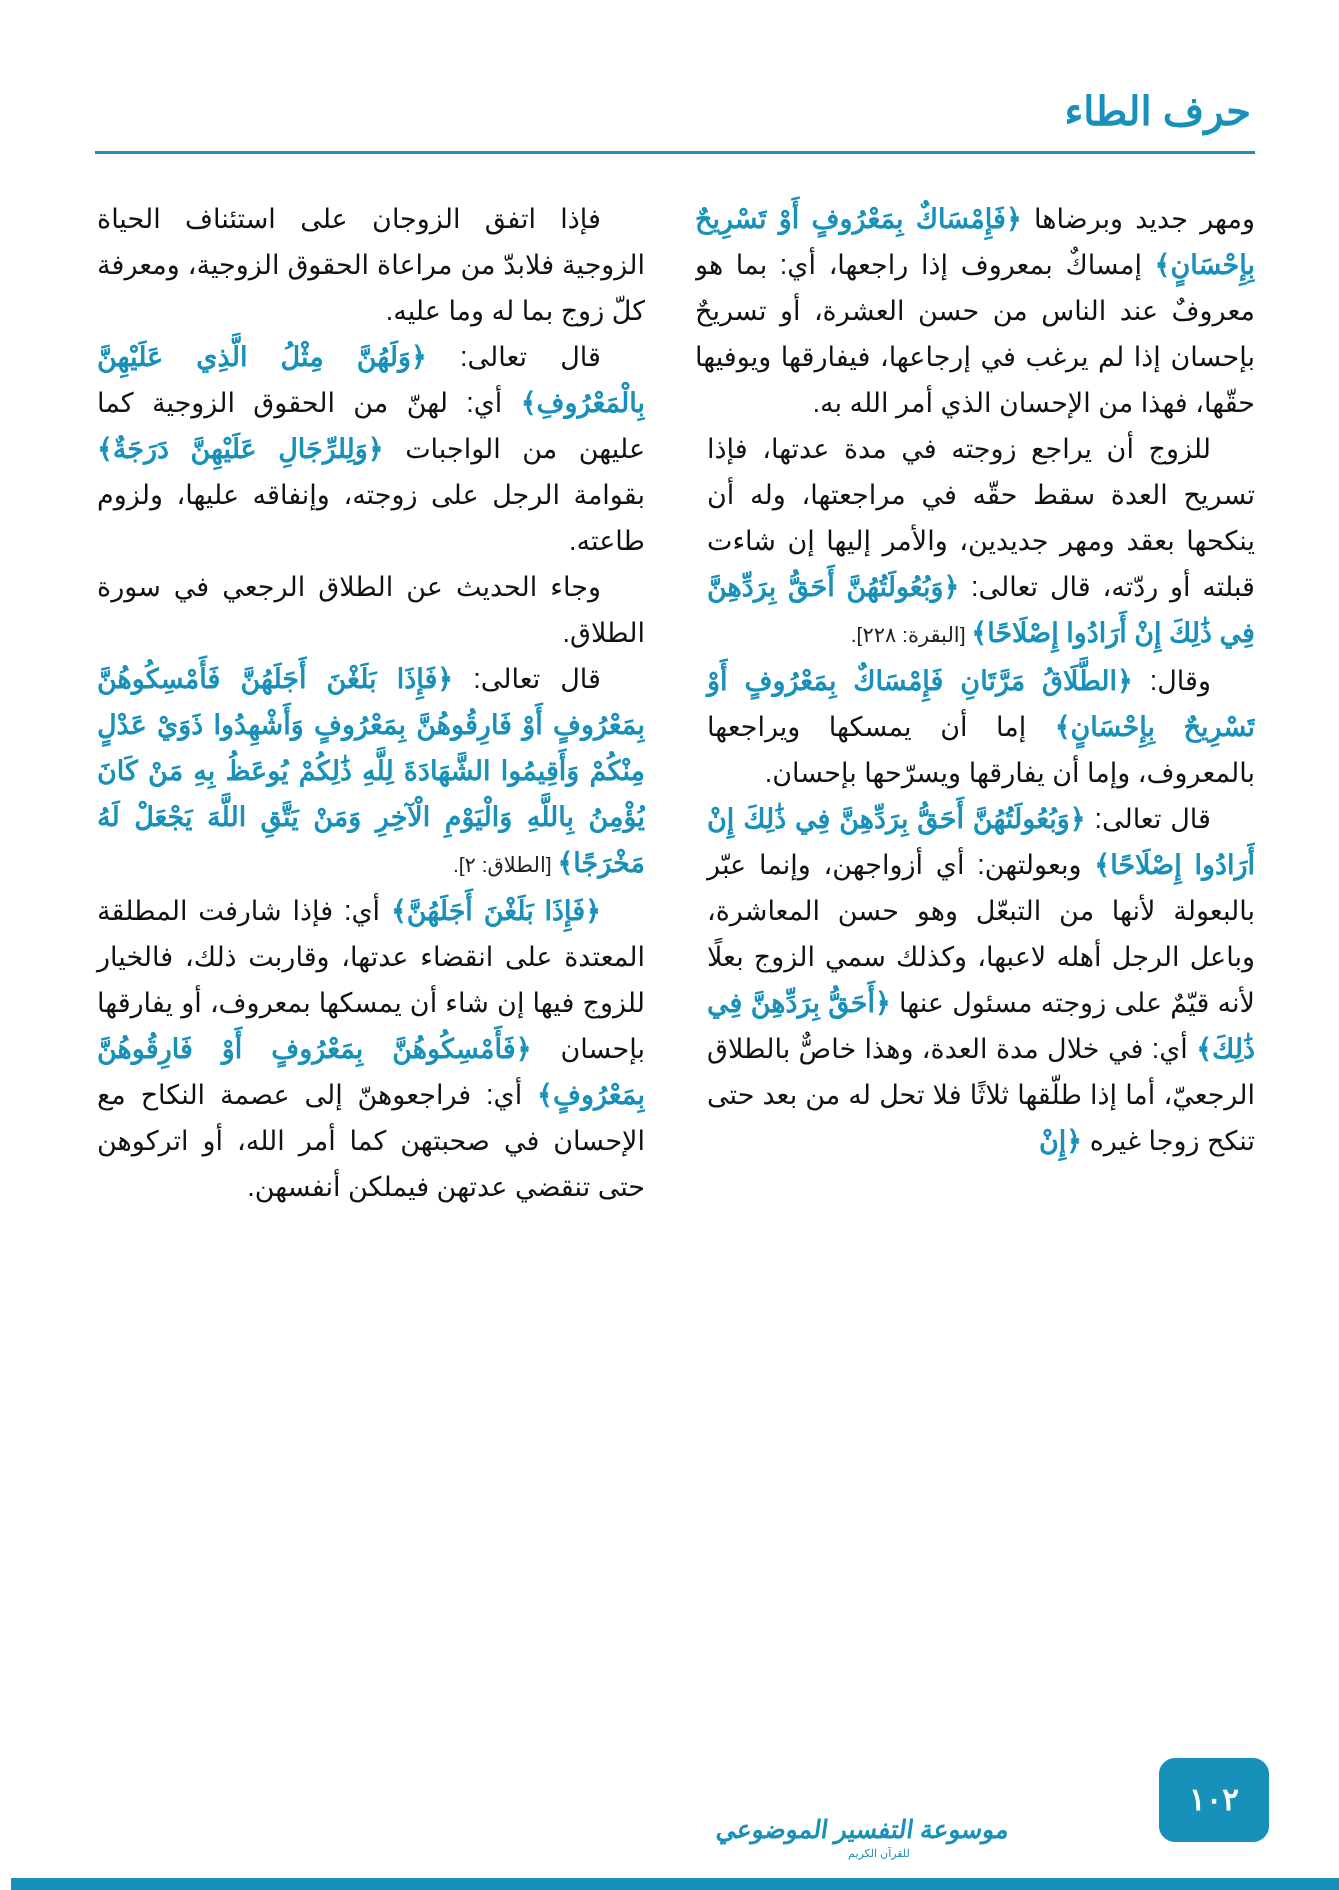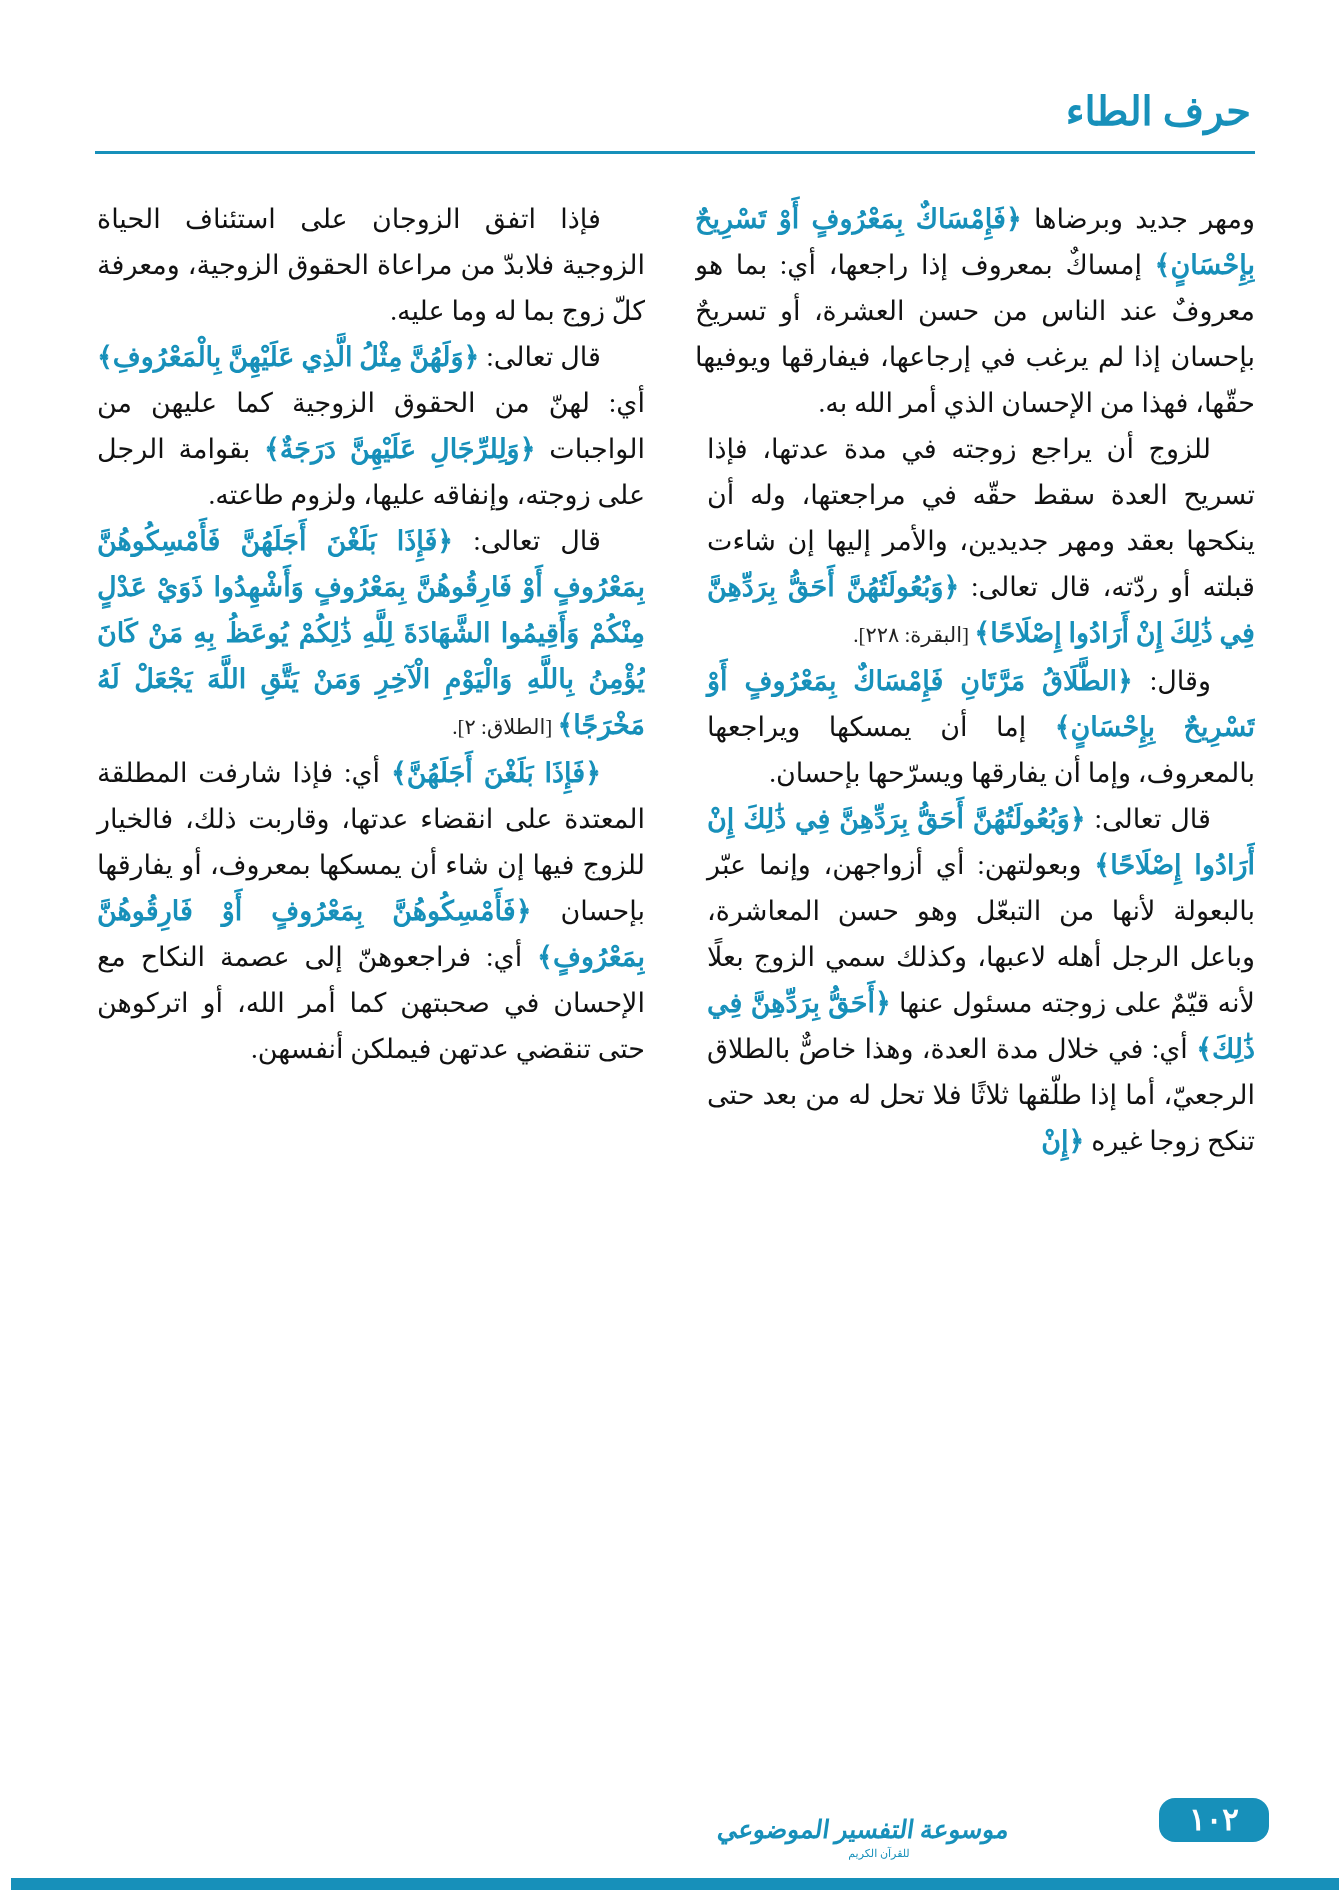--- a/index.html
+++ b/index.html
@@ -3,21 +3,21 @@
 <meta charset="utf-8">
 <style>
   :root{ --accent:#1790ba; }
   html,body{ margin:0; padding:0; background:#ffffff; }
   .page{
     position:relative;
     width:1328px; height:1890px;
     background:#ffffff;
     overflow:hidden;
     direction:rtl;
-    font-family:Liberation Serif, serif;
+    font-family:Liberation Sans, sans-serif;
   }
   .header-title{
     position:absolute; top:88px; right:88px;
     font-size:40px; font-weight:bold;
     color:var(--accent);
     letter-spacing:1px;
   }
   .header-rule{
     position:absolute; top:151px; left:84px; right:84px;
     height:3px; background:var(--accent);
@@ -48,21 +48,21 @@
   .logo-main{
     font-size:25px; font-weight:bold;
     transform:skewX(-8deg);
     white-space:nowrap;
   }
   .logo-sub{ font-size:11px; margin-top:3px; }
   .page-badge{
     position:absolute; bottom:48px; left:auto; right:70px;
     background:var(--accent); color:#ffffff;
     font-size:31px; font-weight:bold;
-    padding:2px 30px;
+    padding:22px 30px;
     border-radius:16px;
     line-height:1.3;
   }
   .bottom-strip{
     position:absolute; bottom:0; left:0; right:0;
     height:12px; background:var(--accent);
   }
 </style>
 </head>
 <body>
@@ -76,20 +76,21 @@
   <div class="content">
     <div class="column">
         <p class="para"><span class="seg-normal">ومهر جديد وبرضاها </span><span class="seg-quran">﴿فَإِمْسَاكٌ بِمَعْرُوفٍ أَوْ تَسْرِيحٌ بِإِحْسَانٍ﴾</span><span class="seg-normal"> إمساكٌ بمعروف إذا راجعها، أي: بما هو معروفٌ عند الناس من حسن العشرة، أو تسريحٌ بإحسان إذا لم يرغب في إرجاعها، فيفارقها ويوفيها حقّها، فهذا من الإحسان الذي أمر الله به.</span></p>
         <p class="para indent"><span class="seg-normal">للزوج أن يراجع زوجته في مدة عدتها، فإذا تسريح العدة سقط حقّه في مراجعتها، وله أن ينكحها بعقد ومهر جديدين، والأمر إليها إن شاءت قبلته أو ردّته، قال تعالى: </span><span class="seg-quran">﴿وَبُعُولَتُهُنَّ أَحَقُّ بِرَدِّهِنَّ فِي ذَٰلِكَ إِنْ أَرَادُوا إِصْلَاحًا﴾</span><span class="seg-ref"> [البقرة: ٢٢٨].</span></p>
         <p class="para indent"><span class="seg-normal">وقال: </span><span class="seg-quran">﴿الطَّلَاقُ مَرَّتَانِ فَإِمْسَاكٌ بِمَعْرُوفٍ أَوْ تَسْرِيحٌ بِإِحْسَانٍ﴾</span><span class="seg-normal"> إما أن يمسكها ويراجعها بالمعروف، وإما أن يفارقها ويسرّحها بإحسان.</span></p>
         <p class="para indent"><span class="seg-normal">قال تعالى: </span><span class="seg-quran">﴿وَبُعُولَتُهُنَّ أَحَقُّ بِرَدِّهِنَّ فِي ذَٰلِكَ إِنْ أَرَادُوا إِصْلَاحًا﴾</span><span class="seg-normal"> وبعولتهن: أي أزواجهن، وإنما عبّر بالبعولة لأنها من التبعّل وهو حسن المعاشرة، وباعل الرجل أهله لاعبها، وكذلك سمي الزوج بعلًا لأنه قيّمٌ على زوجته مسئول عنها </span><span class="seg-quran">﴿أَحَقُّ بِرَدِّهِنَّ فِي ذَٰلِكَ﴾</span><span class="seg-normal"> أي: في خلال مدة العدة، وهذا خاصٌّ بالطلاق الرجعيّ، أما إذا طلّقها ثلاثًا فلا تحل له من بعد حتى تنكح زوجا غيره </span><span class="seg-quran">﴿إِنْ</span></p>
       </div>
     <div class="column">
         <p class="para indent"><span class="seg-normal">فإذا اتفق الزوجان على استئناف الحياة الزوجية فلابدّ من مراعاة الحقوق الزوجية، ومعرفة كلّ زوج بما له وما عليه.</span></p>
         <p class="para indent"><span class="seg-normal">قال تعالى: </span><span class="seg-quran">﴿وَلَهُنَّ مِثْلُ الَّذِي عَلَيْهِنَّ بِالْمَعْرُوفِ﴾</span><span class="seg-normal"> أي: لهنّ من الحقوق الزوجية كما عليهن من الواجبات </span><span class="seg-quran">﴿وَلِلرِّجَالِ عَلَيْهِنَّ دَرَجَةٌ﴾</span><span class="seg-normal"> بقوامة الرجل على زوجته، وإنفاقه عليها، ولزوم طاعته.</span></p>
+        <p class="para indent"><span class="seg-normal">وجاء الحديث عن الطلاق الرجعي في سورة الطلاق.</span></p>
         <p class="para indent"><span class="seg-normal">قال تعالى: </span><span class="seg-quran">﴿فَإِذَا بَلَغْنَ أَجَلَهُنَّ فَأَمْسِكُوهُنَّ بِمَعْرُوفٍ أَوْ فَارِقُوهُنَّ بِمَعْرُوفٍ وَأَشْهِدُوا ذَوَيْ عَدْلٍ مِنْكُمْ وَأَقِيمُوا الشَّهَادَةَ لِلَّهِ ذَٰلِكُمْ يُوعَظُ بِهِ مَنْ كَانَ يُؤْمِنُ بِاللَّهِ وَالْيَوْمِ الْآخِرِ وَمَنْ يَتَّقِ اللَّهَ يَجْعَلْ لَهُ مَخْرَجًا﴾</span><span class="seg-ref"> [الطلاق: ٢].</span></p>
         <p class="para indent"><span class="seg-quran">﴿فَإِذَا بَلَغْنَ أَجَلَهُنَّ﴾</span><span class="seg-normal"> أي: فإذا شارفت المطلقة المعتدة على انقضاء عدتها، وقاربت ذلك، فالخيار للزوج فيها إن شاء أن يمسكها بمعروف، أو يفارقها بإحسان </span><span class="seg-quran">﴿فَأَمْسِكُوهُنَّ بِمَعْرُوفٍ أَوْ فَارِقُوهُنَّ بِمَعْرُوفٍ﴾</span><span class="seg-normal"> أي: فراجعوهنّ إلى عصمة النكاح مع الإحسان في صحبتهن كما أمر الله، أو اتركوهن حتى تنقضي عدتهن فيملكن أنفسهن.</span></p>
       </div>
   </div>
 
   <div class="footer-logo">
     <div class="logo-main">موسوعة التفسير الموضوعي</div>
     <div class="logo-sub">للقرآن الكريم</div>
   </div>
 

